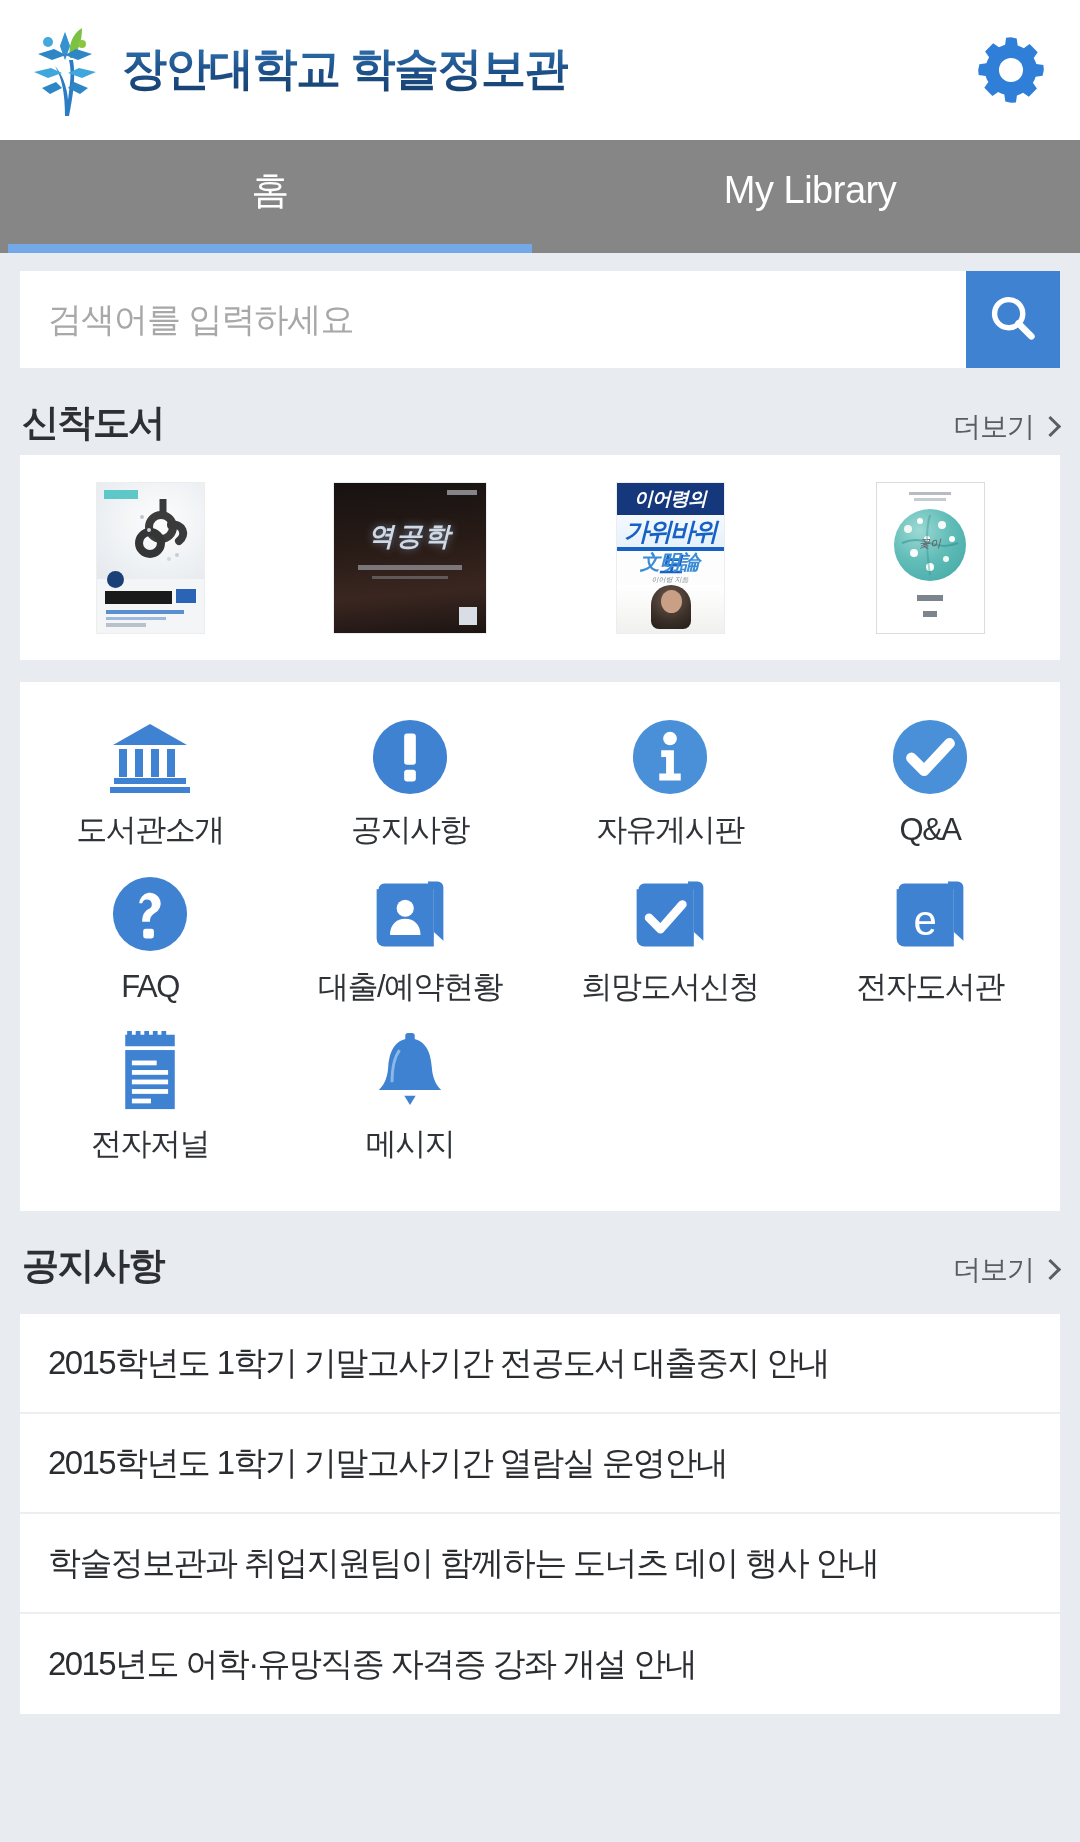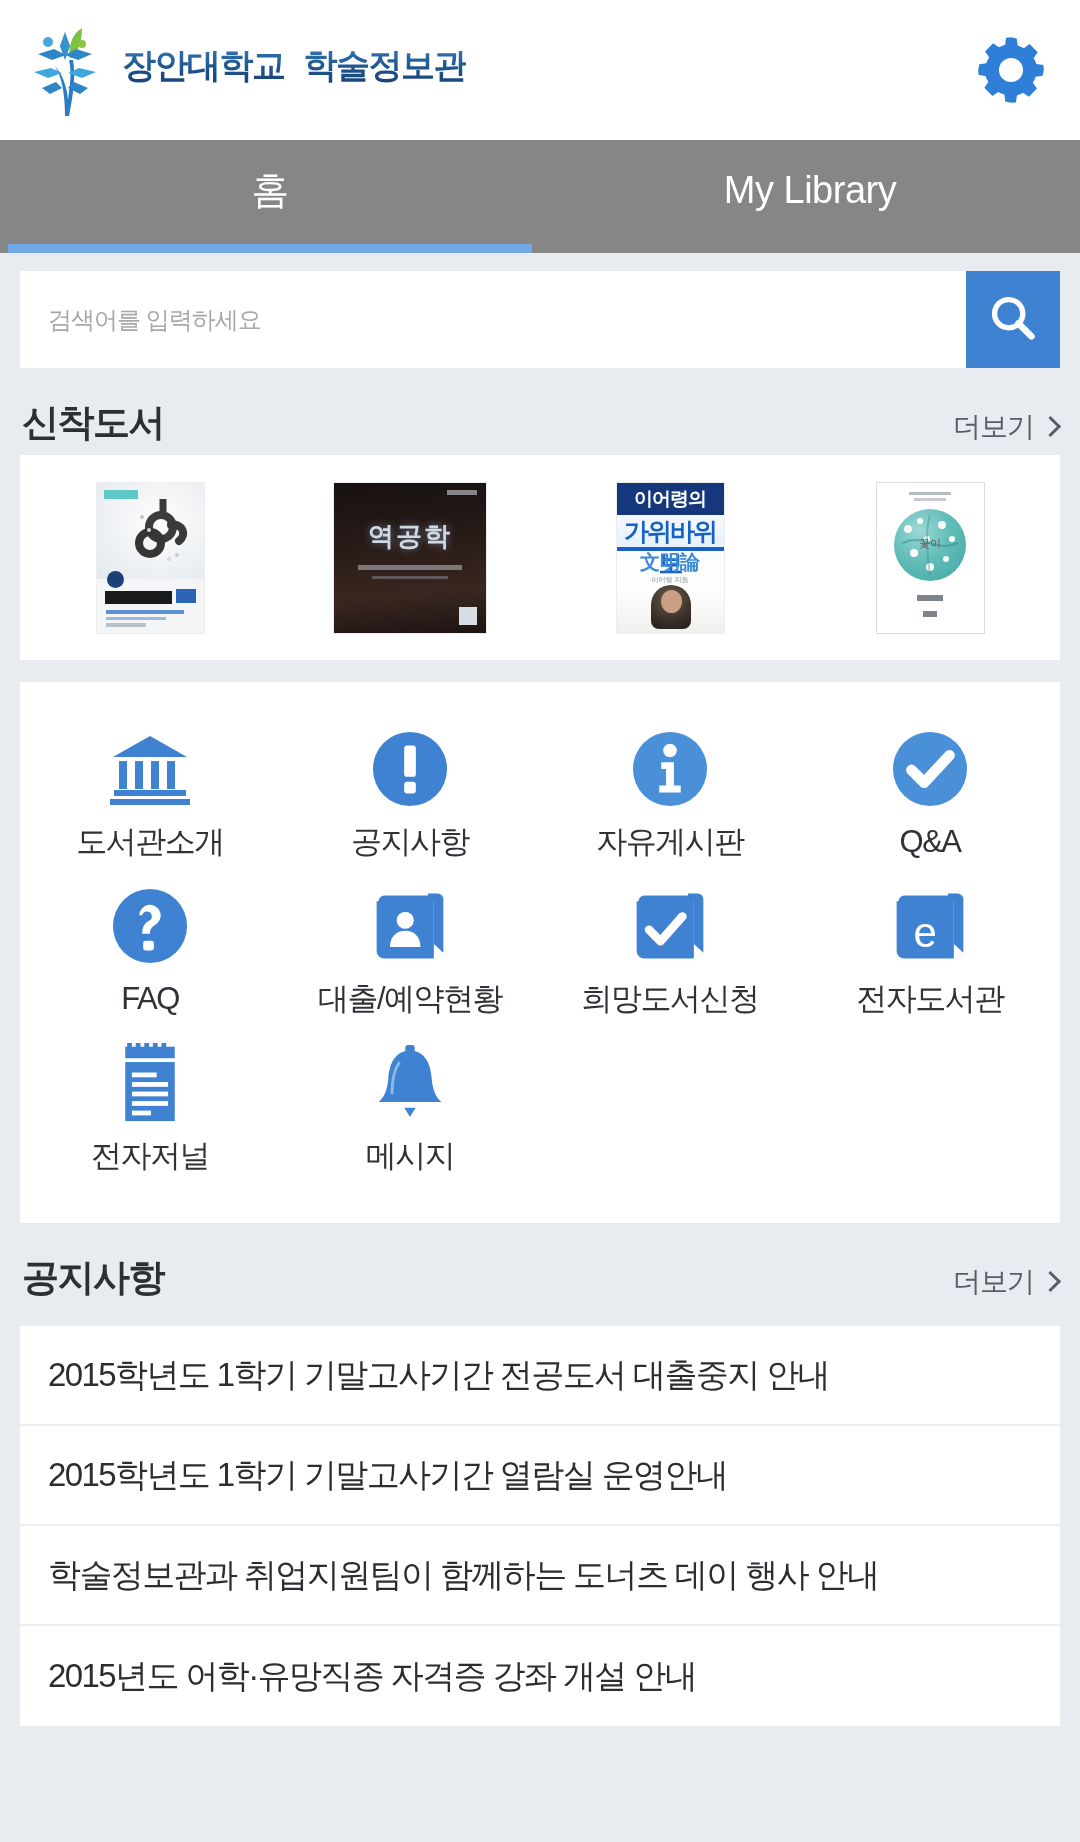--- a/index.html
+++ b/index.html
@@ -31,31 +31,30 @@
     align-items: center;
     gap: 14px;
   }
   .brand-emblem {
     width: 84px;
     height: 96px;
     position: relative;
     flex: 0 0 auto;
   }
   .brand-title {
-    font-size: 34px;
+    font-size: 45px;
     font-weight: bold;
     letter-spacing: -1.5px;
     background: linear-gradient(180deg, #2e6fad 0%, #1d4f87 55%, #16406e 100%);
     -webkit-background-clip: text;
     background-clip: text;
     color: transparent;
     white-space: nowrap;
     line-height: 1;
     padding-bottom: 4px;
-    font-family: Liberation Mono, monospace;
   }
   .gear-btn {
     width: 78px;
     height: 78px;
     display: flex;
     align-items: center;
     justify-content: center;
     cursor: pointer;
   }
 
@@ -99,21 +98,21 @@
     display: flex;
     align-items: stretch;
     overflow: hidden;
   }
   .search-input {
     flex: 1 1 auto;
     border: 0;
     outline: none;
     background: transparent;
     font-family: inherit;
-    font-size: 24px;
+    font-size: 34px;
     color: #000000;
     padding: 0 28px;
     letter-spacing: -1px;
   }
   .search-input::placeholder { color: #a8a8a8; }
   .search-btn {
     flex: 0 0 auto;
     width: 94px;
     background: #3f82d2;
     display: flex;
@@ -173,20 +172,21 @@
     display: flex;
     align-items: center;
     justify-content: center;
     height: 100%;
     cursor: pointer;
   }
   .cover {
     position: relative;
     overflow: hidden;
     box-shadow: 0 0 0 1px rgba(0,0,0,0.07);
+    font-style: italic;
   }
 
   
   .cover-1 { width: 107px; height: 150px; background: #f3f5f7; }
   .c1-top { position:absolute; left:0; top:0; right:0; height:96px;
             background: radial-gradient(ellipse at 58% 40%, #fdfdfd 0%, #eef1f4 60%, #e4e8ec 100%); }
   .c1-tag { position:absolute; left:7px; top:7px; width:34px; height:9px;
             background:#5ec8c8; }
   .c1-knot { position:absolute; left:36px; top:14px; width:56px; height:70px; }
   .c1-dot { position:absolute; left:10px; top:88px; width:17px; height:17px;
@@ -248,21 +248,21 @@
   .c4-blossoms { position:absolute; inset:0; border-radius:50%; overflow:hidden; }
   .c4-t1 { position:absolute; left:50%; transform:translateX(-50%); top:112px;
            width:26px; height:6px; background:#7c858d; }
   .c4-t2 { position:absolute; left:50%; transform:translateX(-50%); top:128px;
            width:14px; height:6px; background:#7c858d; }
 
   
   .menu-card {
     background: #ffffff;
     margin: 22px 20px 0 20px;
-    padding: 44px 0 26px 0;
+    padding: 32px 0 26px 0;
   }
   .menu-row {
     display: flex;
   }
   .menu-item {
     flex: 1 1 0;
     display: flex;
     flex-direction: column;
     align-items: center;
     cursor: pointer;

